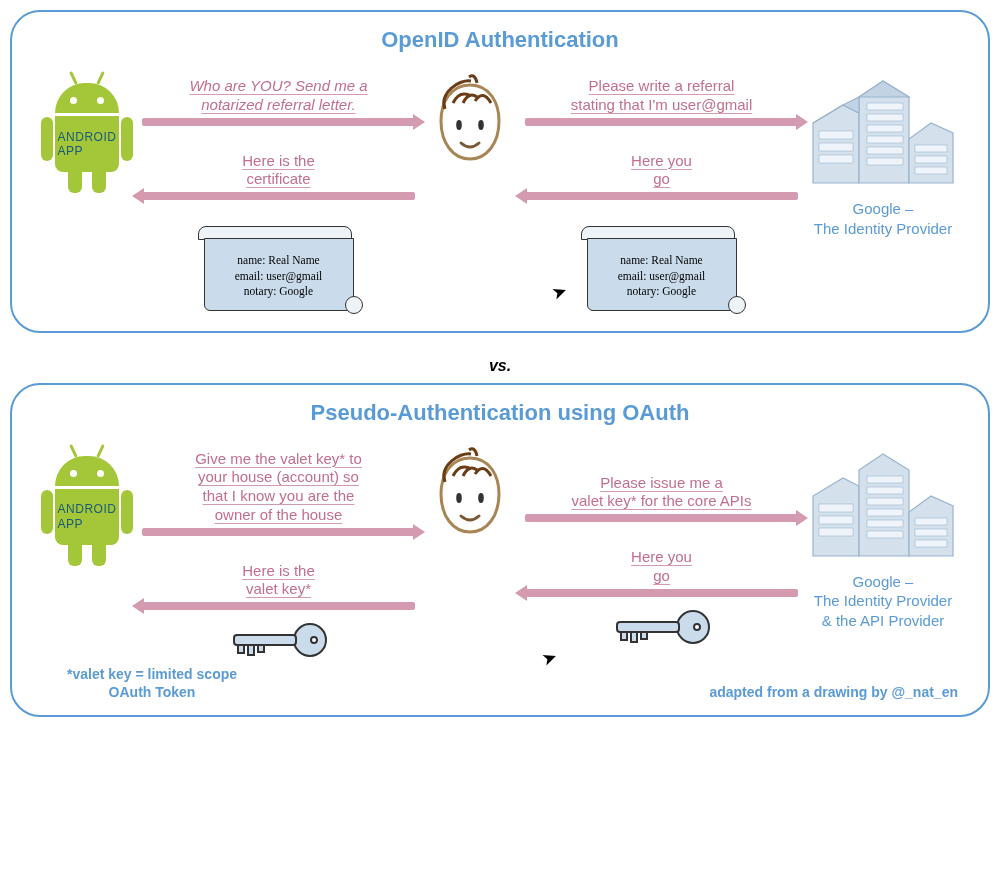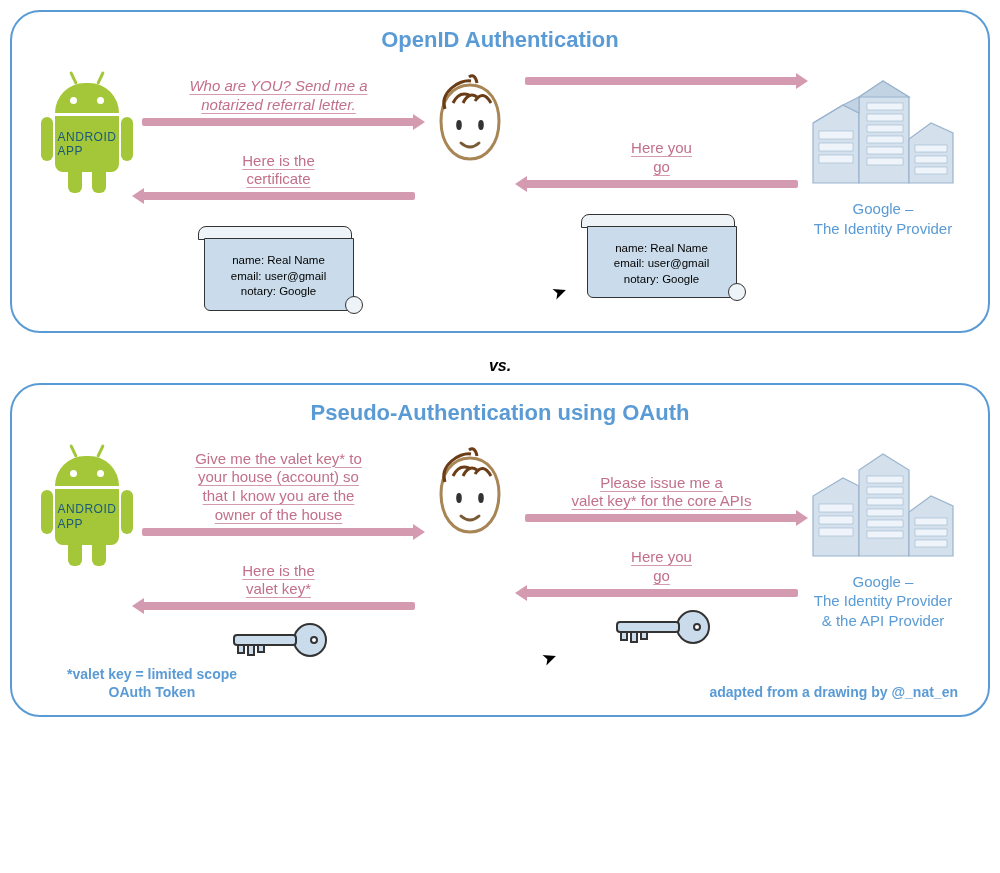--- a/index.html
+++ b/index.html
@@ -160,20 +160,21 @@
   }
   .scroll .paper {
     background:#cadceb;
     border:1.5px solid #333;
     border-radius: 0 0 6px 6px;
     padding: 14px 8px 10px 8px;
     font-size: 11.5px;
     text-align:center;
     line-height:1.35;
     position:relative;
+    font-family:Liberation Serif, serif;
   }
   .scroll .rolltop {
     height:12px;
     background:#eef3f8;
     border:1.5px solid #333;
     border-radius: 8px 8px 0 0;
     margin-bottom:-2px;
     position:relative;
     left:-6px;
     width: calc(100% + 2px);
@@ -264,20 +265,22 @@
           <path d="M44 4 Q 50 0 52 10" fill="none" stroke="#6b3d16" stroke-width="3"></path>
           <ellipse cx="34" cy="52" rx="2.8" ry="5" fill="#333"></ellipse>
           <ellipse cx="56" cy="52" rx="2.8" ry="5" fill="#333"></ellipse>
           <path d="M36 70 Q 45 78 54 70" fill="none" stroke="#7a5a35" stroke-width="3" stroke-linecap="round"></path>
         </svg>
       </div>
     </div>
 
     <div class="col-mid">
       <div class="arrow-block">
+        <div class="arrow-label" style="white-space:pre;">Please write a referral
+stating that I'm user@gmail</div>
         <div class="arrow-line right"></div>
       </div>
       <div class="arrow-block">
         <div class="arrow-label" style="white-space:pre;">Here you
 go</div>
         <div class="arrow-line left"></div>
       </div>
       <div class="scroll">
         <div class="rolltop"></div>
         <div class="paper">

